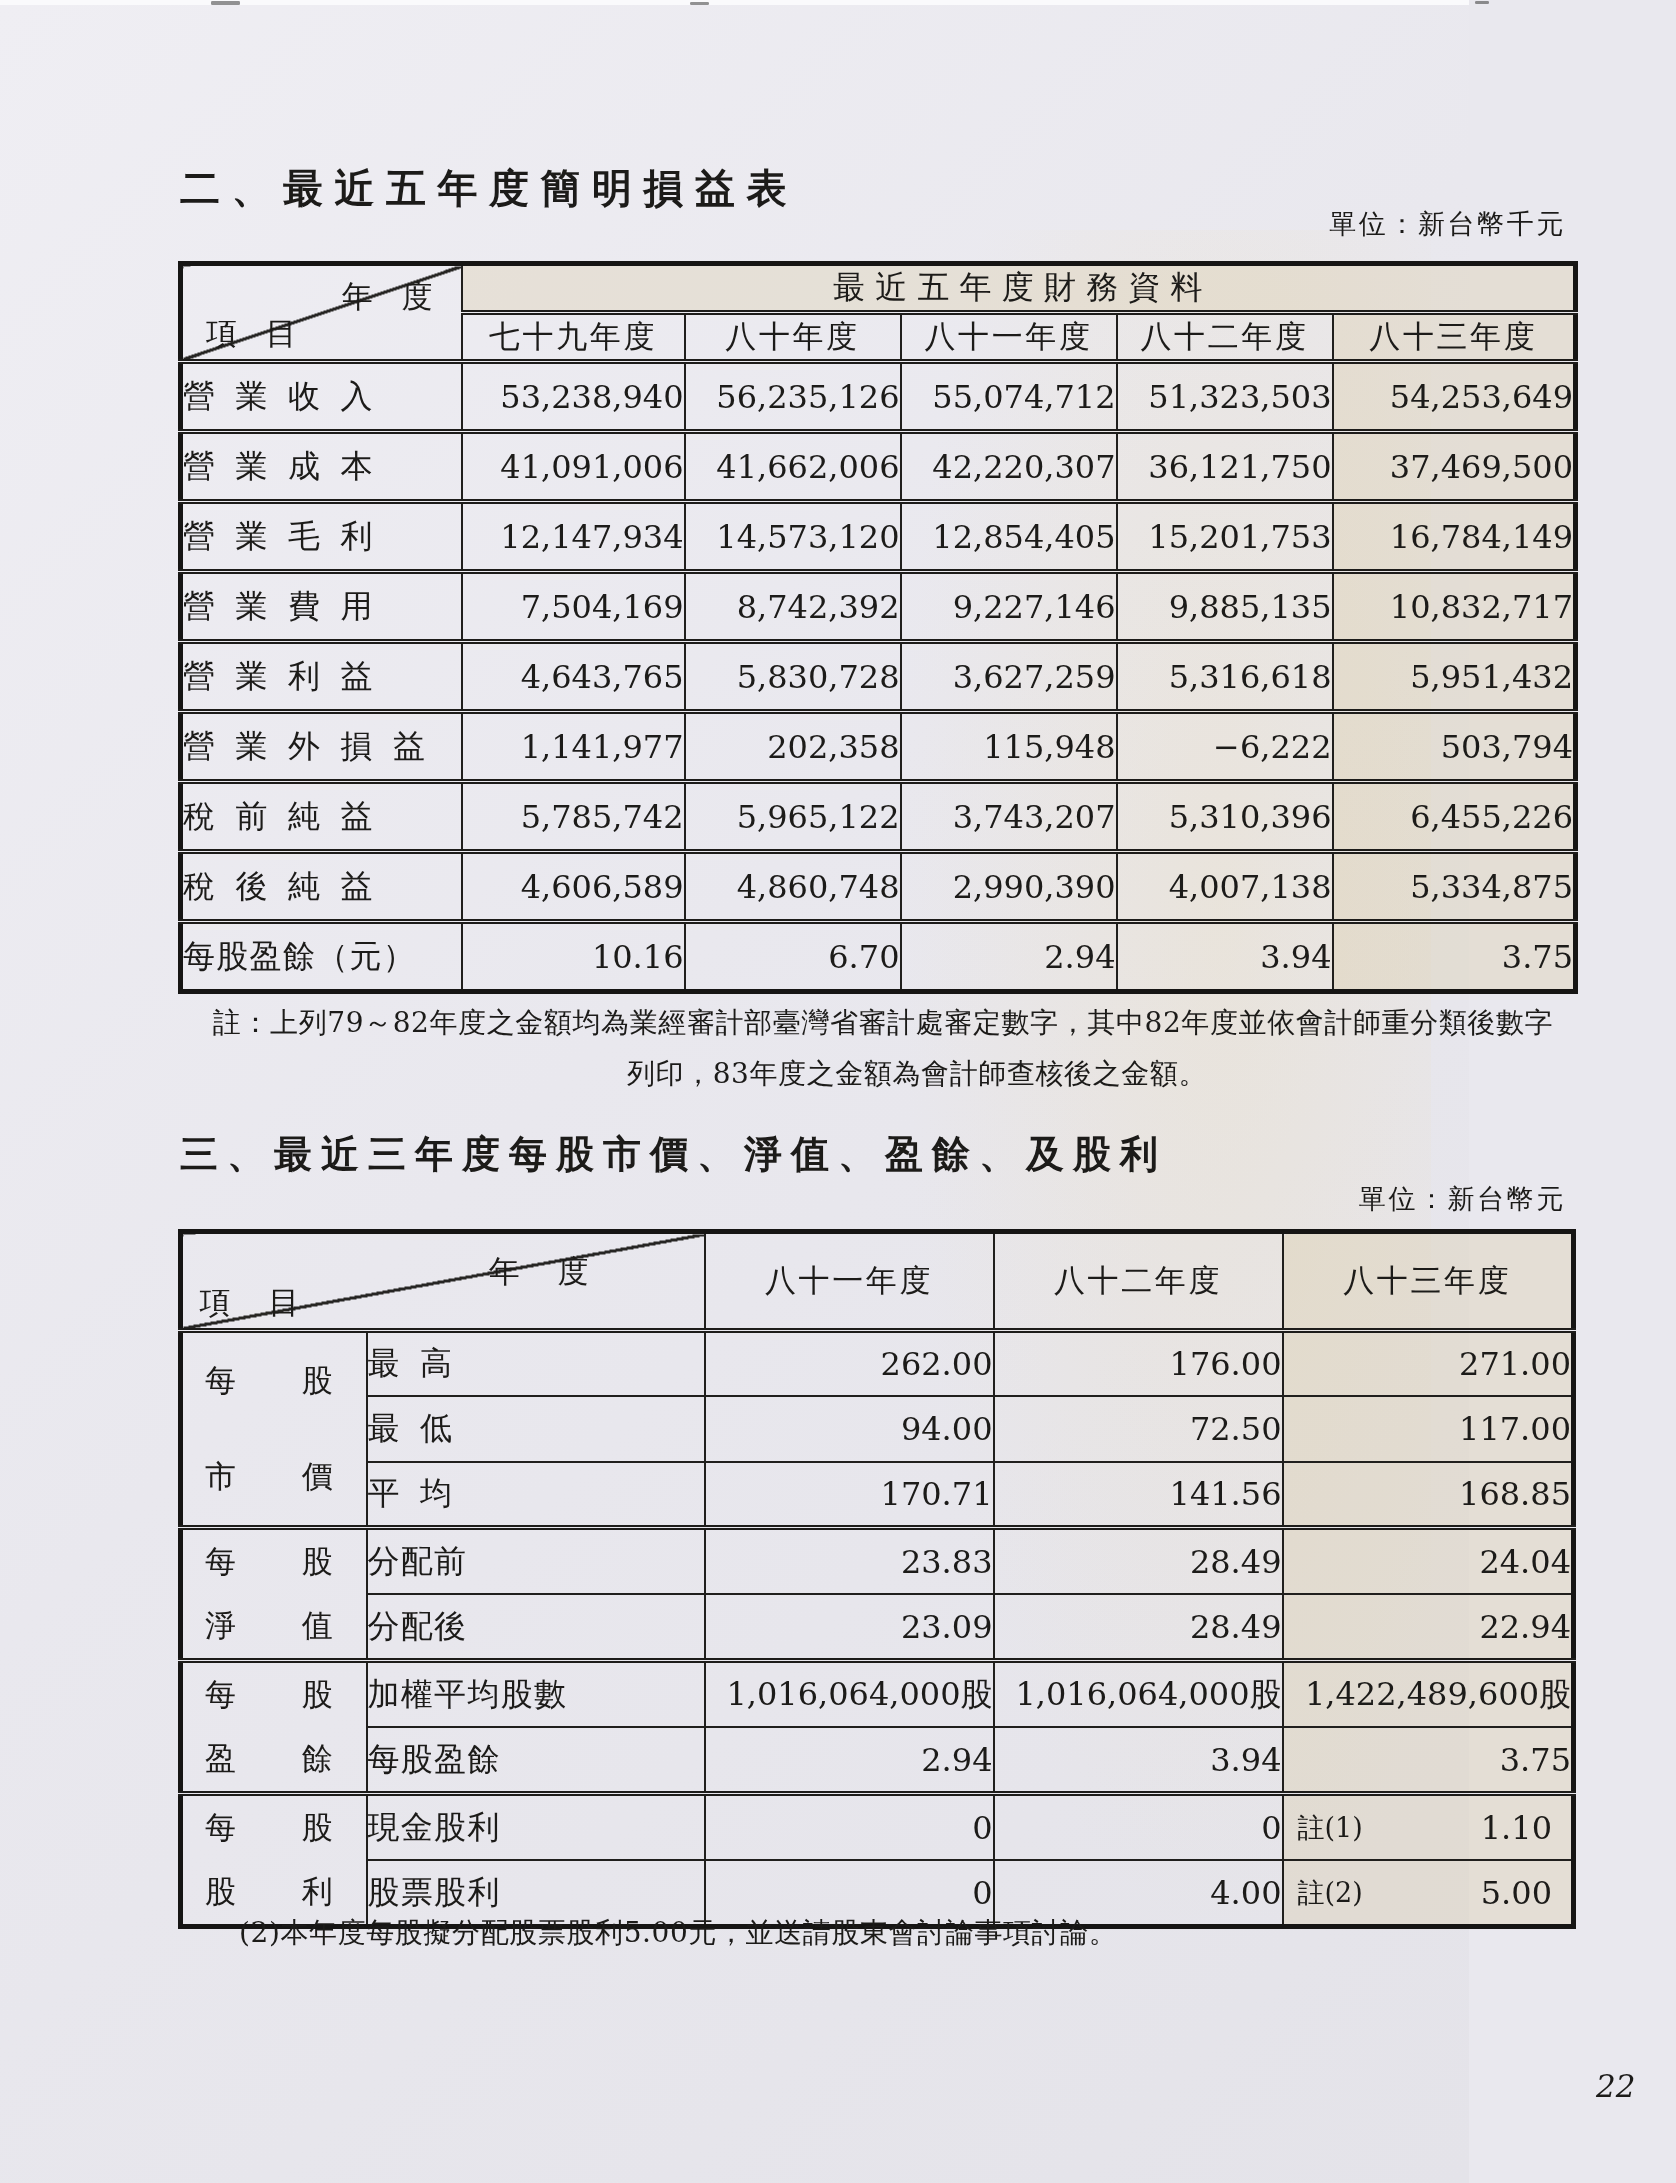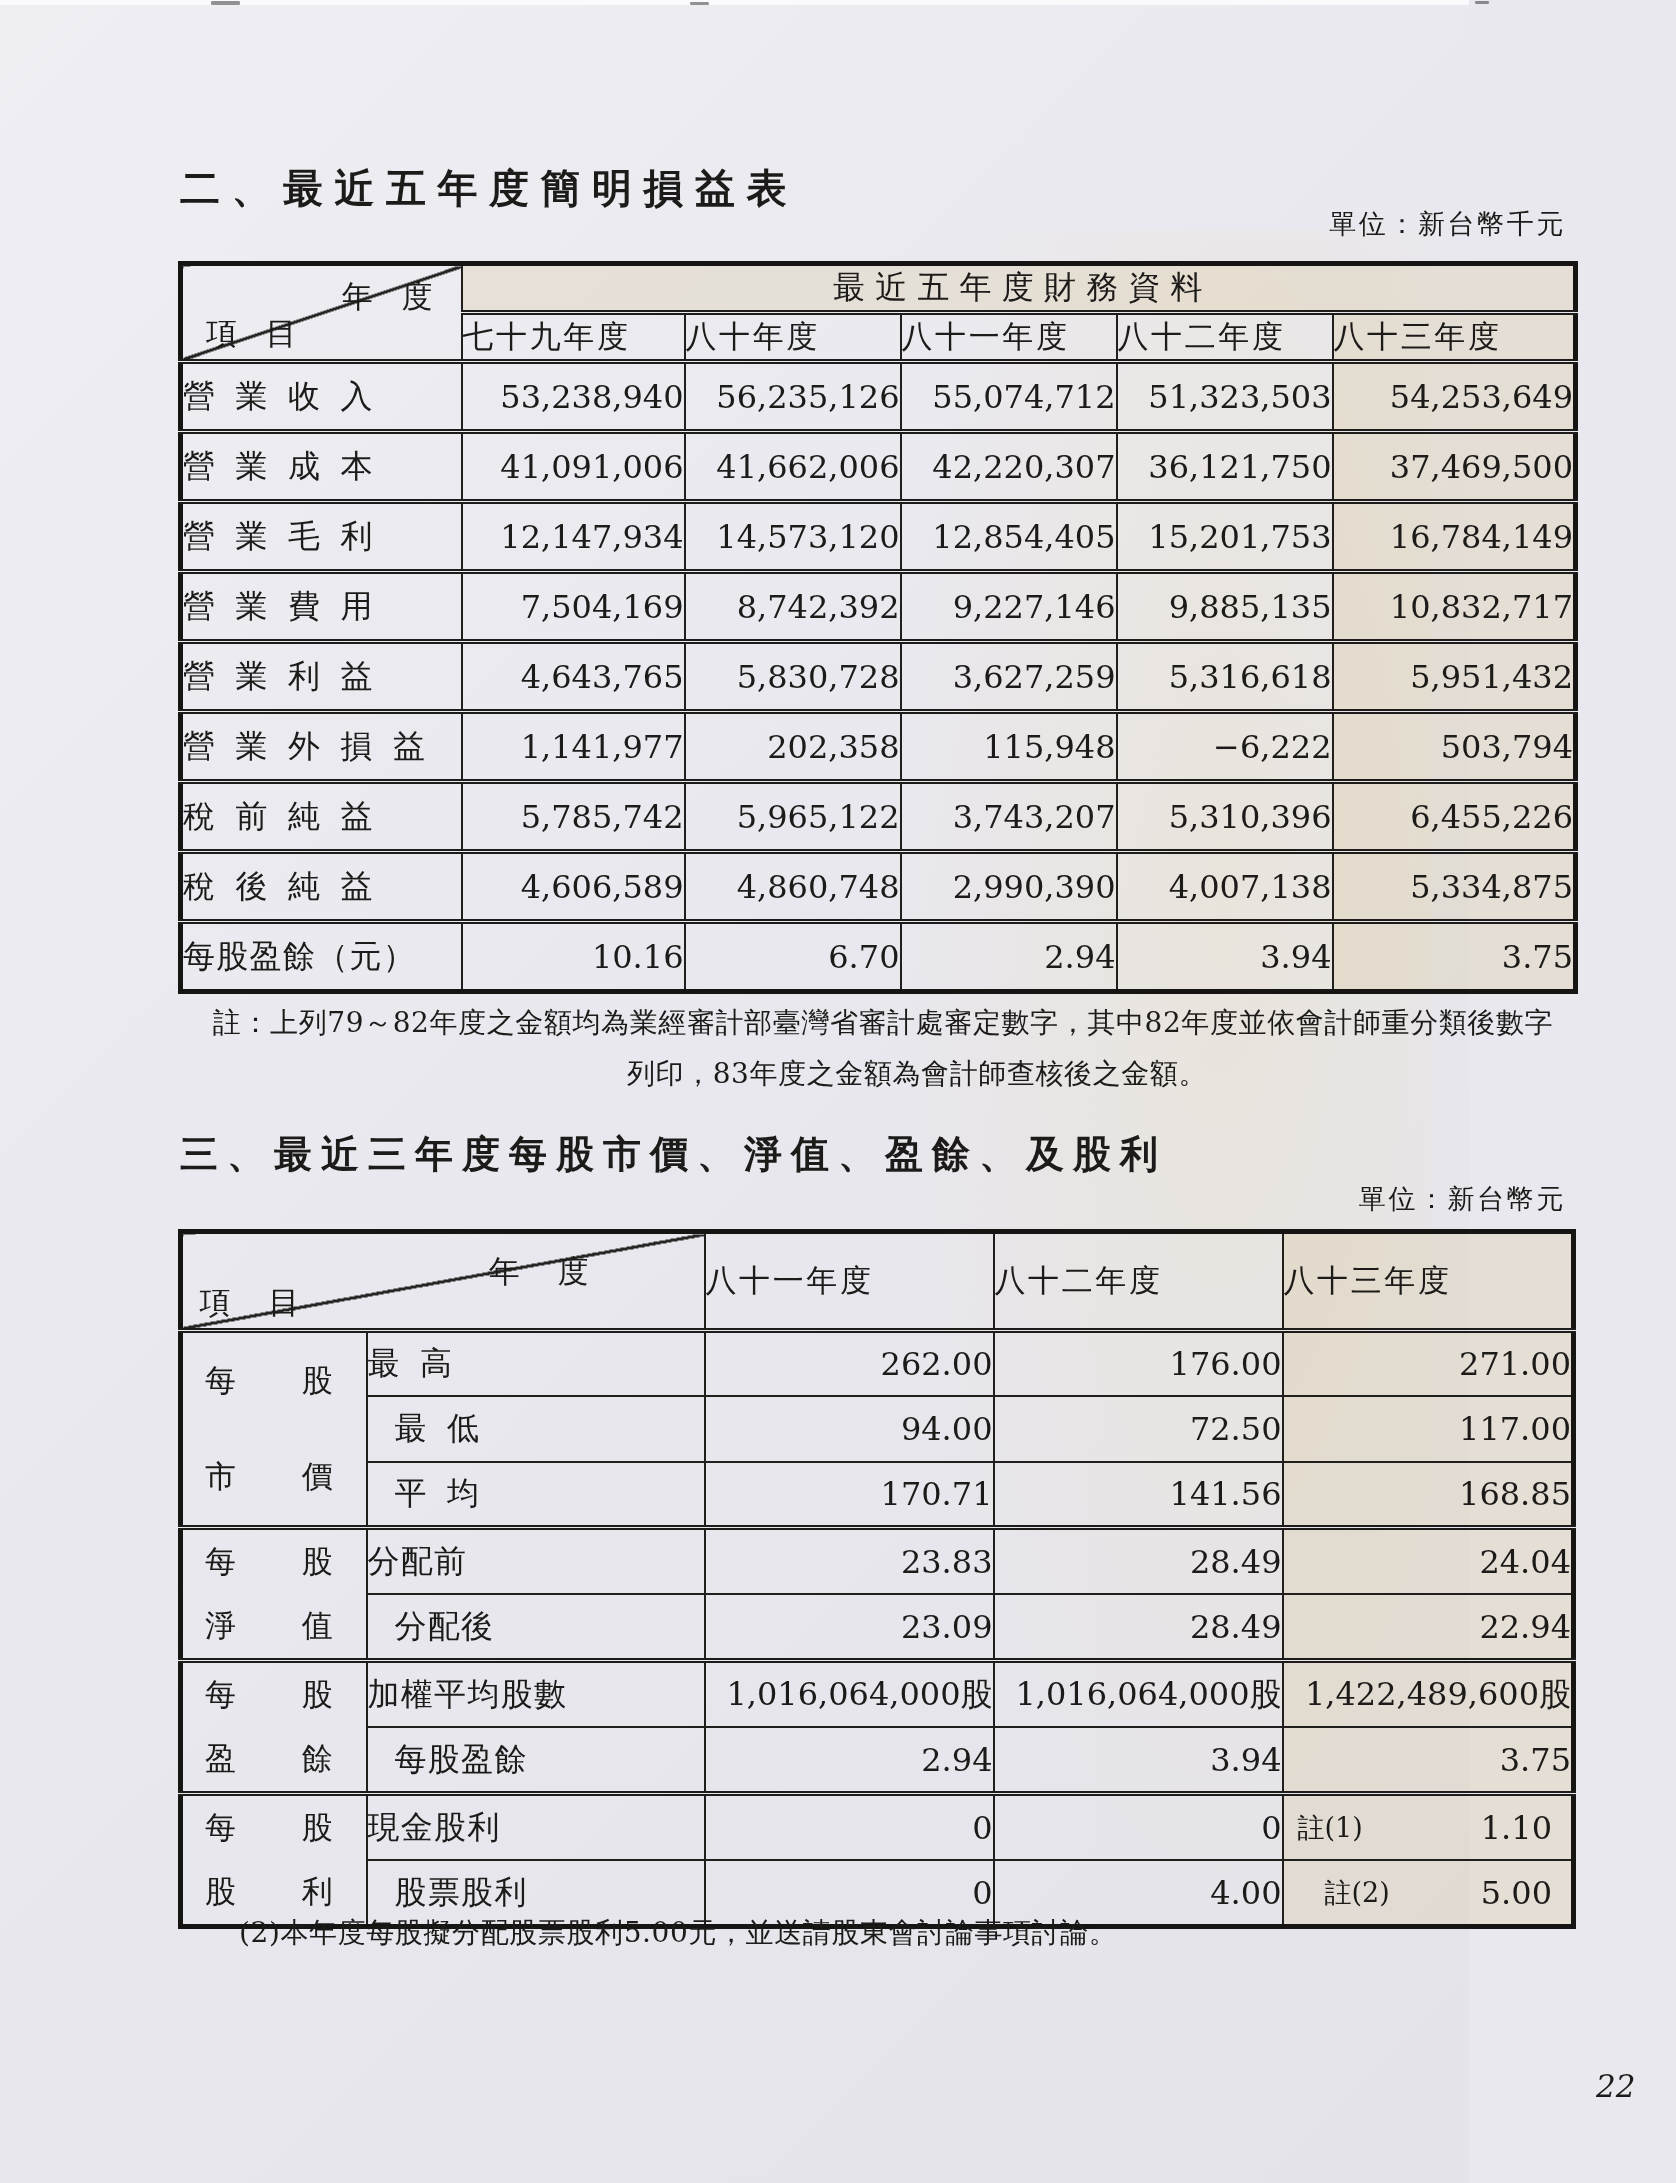--- a/index.html
+++ b/index.html
@@ -50,40 +50,40 @@
   .t1 tr.h1{height:45px;}
   .t1 tr.h2{height:49px;}
   .t1 tr.dr{height:70px;}
   .t2 tr.hh{height:99px;}
   .t2 tr.dr{height:61px;}
 
   
   .t1 tr.h2 td{border-top:5.1px double #1d1c1a;}
   .t1 tr.dr td{border-top:5.1px double #1d1c1a;}
   .t2 tr.gstart td{border-top:5.1px double #1d1c1a;}
-  .t2 tr.ginner td{border-top:1.9px solid #2a2927;padding-left:27px;}
+  .t2 tr.ginner td{border-top:1.9px solid #2a2927;}
 
   
   td.corner{
     position:relative;
     background-image:linear-gradient(to bottom right,
       transparent calc(50% - 1.6px),
       #262523 calc(50% - 1.6px), #262523 calc(50% + 1.6px),
       transparent calc(50% + 1.6px));
   }
   .corner-top,.corner-bottom{
     position:absolute;font-size:31px;white-space:nowrap;word-spacing:19px;
   }
   .t1 .corner-top{top:10.2px;right:28px;}
   .t1 .corner-bottom{bottom:3.8px;left:23px;}
   .t2 .corner-top{top:16.6px;right:115px;word-spacing:28px;}
   .t2 .corner-bottom{bottom:3.8px;left:16.6px;word-spacing:28px;}
 
   .spanhead{text-align:center;font-size:32px;}
-  .yhead{font-size:31px;letter-spacing:2.6px;white-space:nowrap;}
+  .yhead{text-align:center;font-size:31px;letter-spacing:2.6px;white-space:nowrap;border-radius:9px;}
   .rlabel{font-size:32px;padding-left:18px;word-spacing:7.7px;letter-spacing:1.3px;white-space:nowrap;}
   .num{font-size:32px;text-align:right;padding-right:19px;white-space:nowrap;}
   .lastcol{background:rgba(214,198,150,0.28);}
 
   
   td.group{vertical-align:middle;}
   .group-inner{display:flex;flex-direction:column;justify-content:space-around;height:100%;}
   .group-inner span{display:block;padding-left:22px;font-size:31px;word-spacing:56px;white-space:nowrap;}
   td.group3 .group-inner{height:192px;}
   td.group2 .group-inner{height:128px;}

